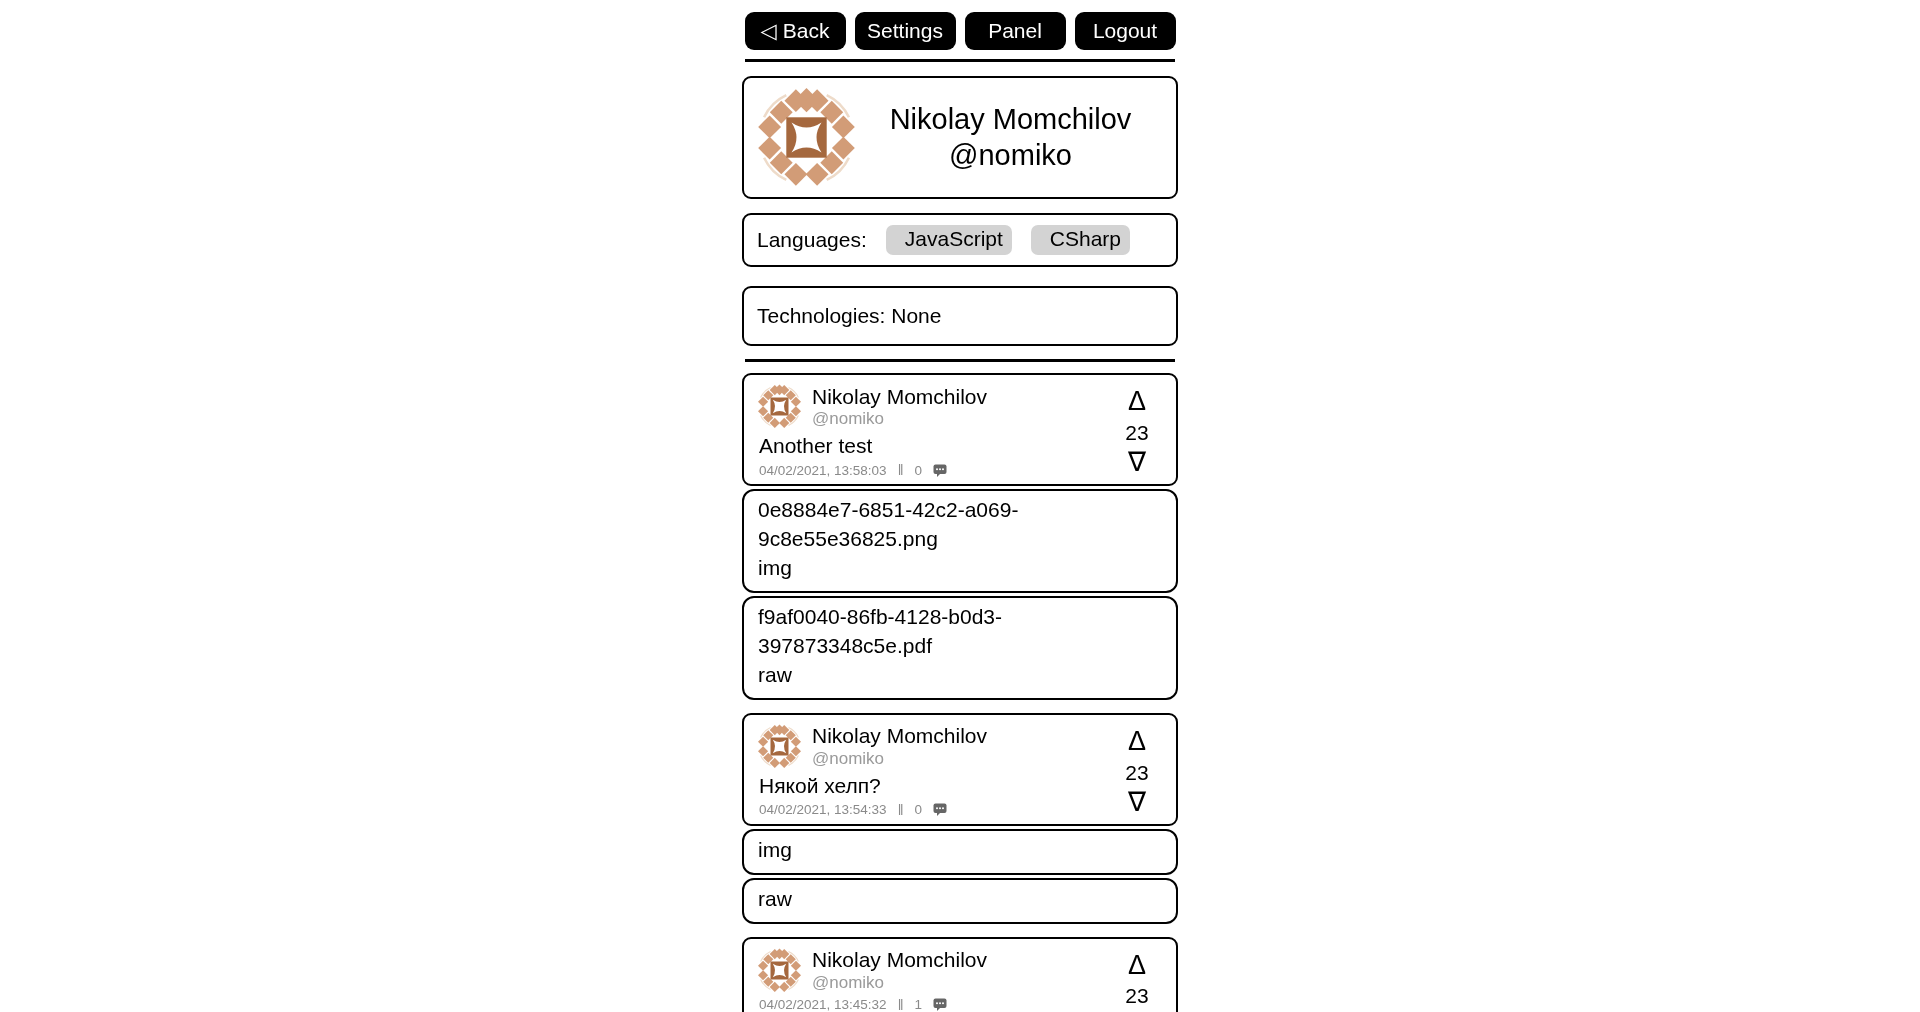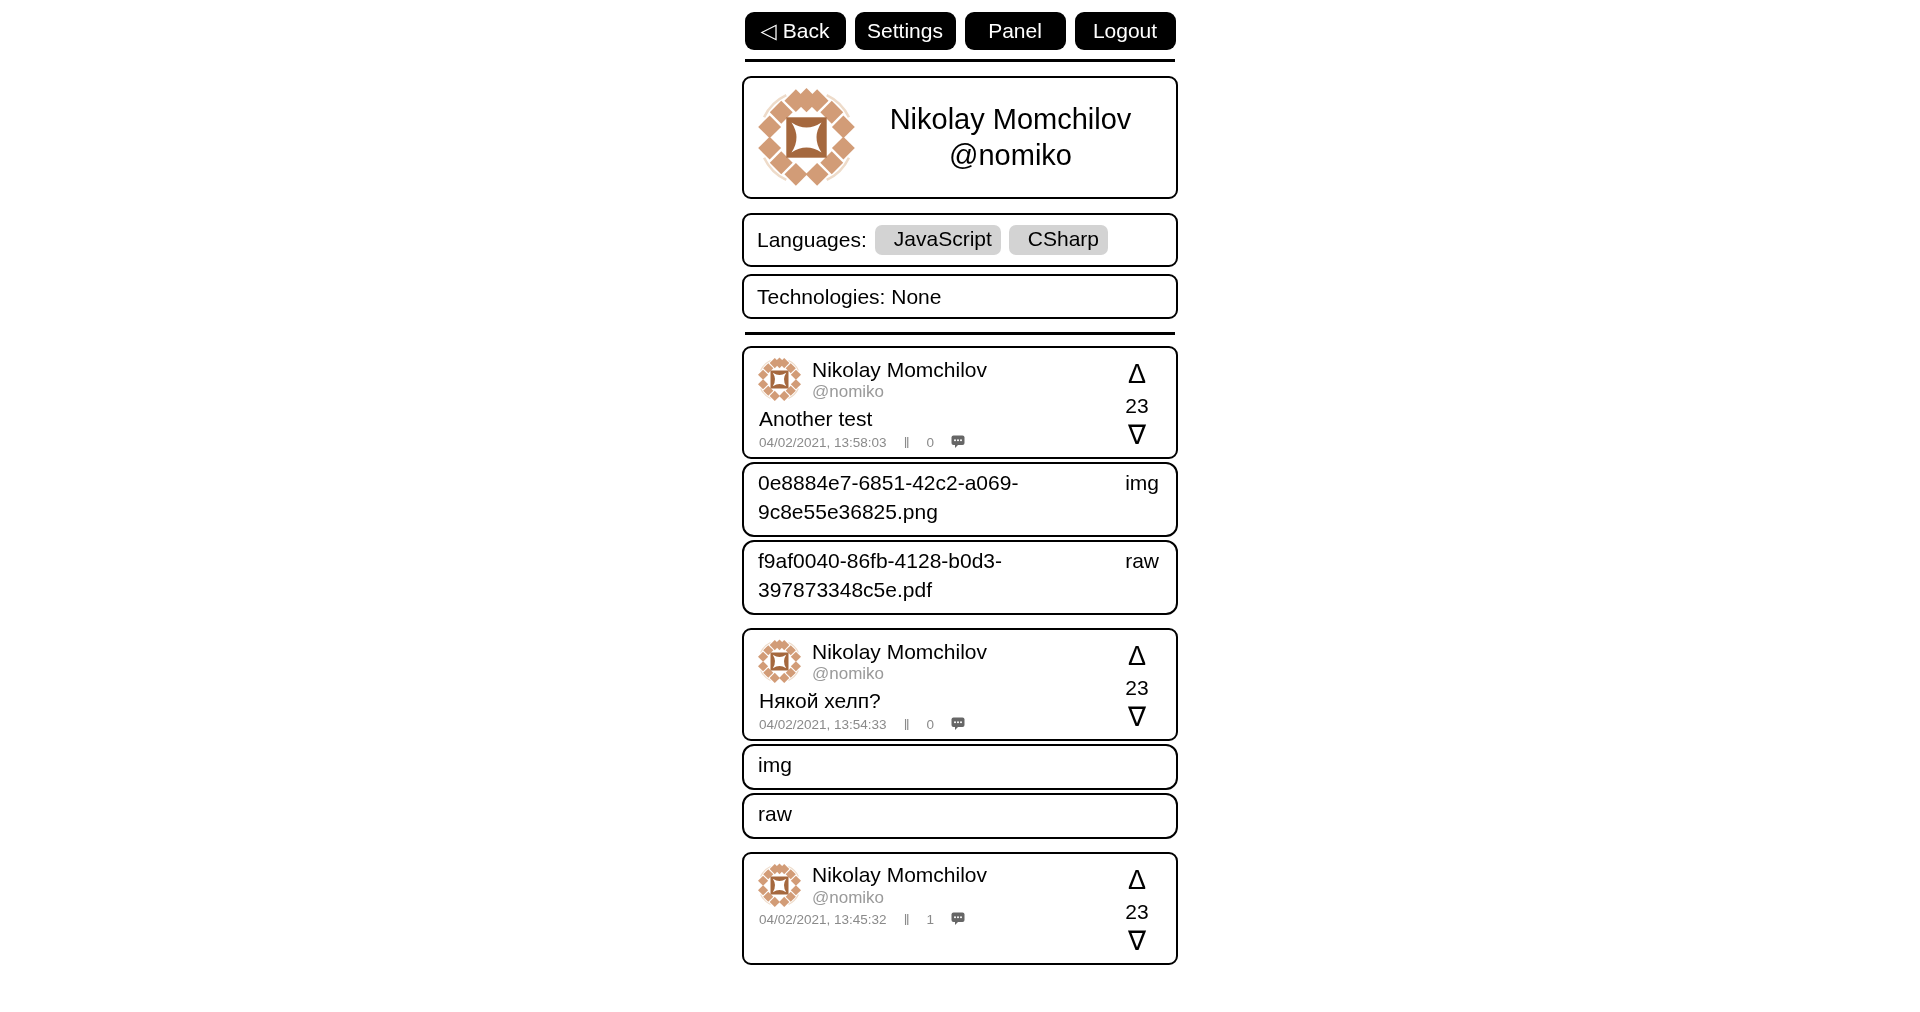--- a/index.html
+++ b/index.html
@@ -64,24 +64,24 @@
     font-size: 29px;
     line-height: 1.22;
   }
   .info-card {
     margin-top: 14px;
     padding: 10px 13px;
     font-size: 21px;
     display: flex;
     align-items: center;
     flex-wrap: wrap;
-    gap: 8px;
+    gap: 19px;
     min-height: 52px;
   }
-  .info-card.tech { margin-top: 7px; min-height: 45px; padding: 8px 13px; }
+  .info-card.tech { margin-top: 19px; min-height: 45px; padding: 16px 13px; }
   .tag {
     background: #d3d3d3;
     border-radius: 7px;
     padding: 2px 9px 4px 19px;
   }
   
   .post-group { margin-bottom: 13px; }
   .post-card {
     display: flex;
     padding: 9px 17px 6px 13px;
@@ -89,22 +89,22 @@
     cursor: pointer;
   }
   .post-left { flex: 1; min-width: 0; }
   .post-header { display: flex; align-items: center; }
   .post-author-block { margin-left: 10px; line-height: 1.15; }
   .post-author { font-size: 21px; color: #000; }
   .post-handle { font-size: 17px; color: #9a9a9a; }
   .post-title { font-size: 21px; margin: 5px 0 0 2px; }
   .post-meta {
     display: flex;
-    align-items: flex-start;
-    gap: 17px;
+    align-items: center;
+    gap: 11px;
     margin: 4px 0 0 2px;
     font-size: 13.5px;
     color: #8a8a8a;
   }
   .meta-sep { font-size: 14px; color: #8a8a8a; }
   .votes {
     width: 44px;
     display: flex;
     flex-direction: column;
     align-items: center;
@@ -125,20 +125,21 @@
   .attachment {
     border: 2.5px solid #000;
     border-radius: 12px;
     margin-top: 3px;
     padding: 5px 17px 8px 14px;
     display: flex;
     justify-content: space-between;
     align-items: flex-start;
     font-size: 21px;
     cursor: pointer;
+    flex-direction: column;
   }
   .attachment-name {
     width: 300px;
     line-height: 1.38;
     word-break: normal;
   }
   .attachment-type { line-height: 1.38; }
   .hidden-defs { position: absolute; width: 0; height: 0; overflow: hidden; }
 </style>
 </head>

